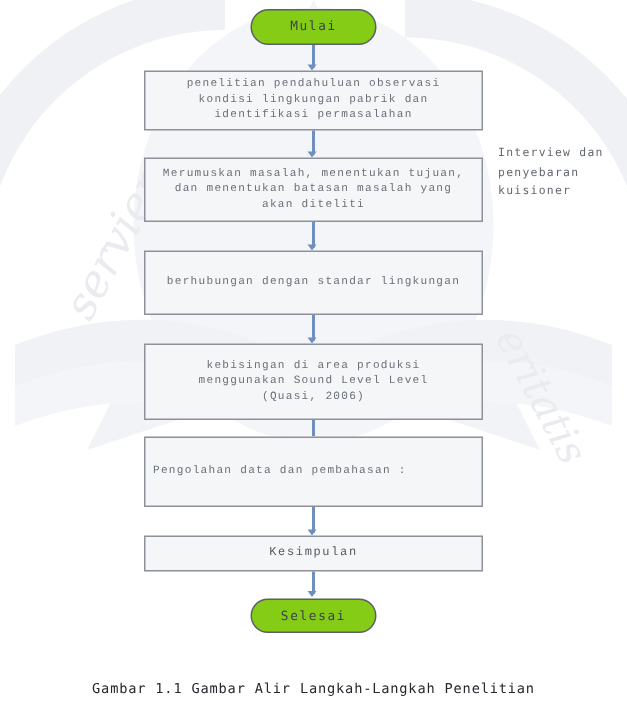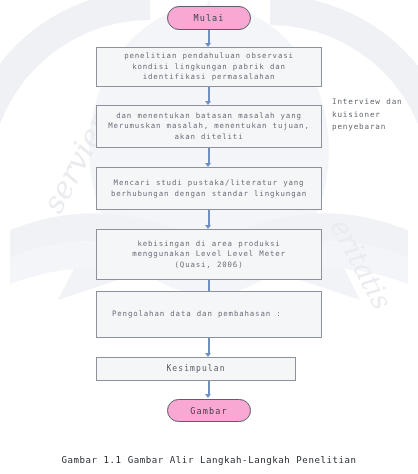--- a/index.html
+++ b/index.html
@@ -39,21 +39,21 @@
     top: 0;
     width: 330px;
   }
 
   
   .terminator {
     position: absolute;
     box-sizing: border-box;
     border: 1.3px solid #5b5f66;
     border-radius: 14px;
-    background: #f9a8d4;
+    background: #84cc16;
     color: #3d4248;
     font-size: 8.5px;
     letter-spacing: 1.1px;
     display: flex;
     align-items: center;
     justify-content: center;
     text-align: left;
   }
 
   .process {
@@ -69,26 +69,27 @@
     flex-direction: column;
     align-items: center;
     justify-content: center;
     text-align: center;
     padding: 2px 6px;
   }
 
   .process.left-align {
     align-items: flex-start;
     text-align: left;
-    padding-left: 15px;
+    padding-left: 5px;
   }
 
   .process .line {
     white-space: pre;
     display: block;
+    font-family: Liberation Mono, monospace;
   }
 
   .node-kesimpulan {
     color: #555b62;
     font-size: 8px;
     letter-spacing: 1.1px;
   }
 
   
   .conn {
@@ -169,65 +170,64 @@
     <div class="process" style="left:96px; top:47px; width:226px; height:40px;">
       <span class="line">penelitian pendahuluan observasi</span>
       <span class="line">kondisi lingkungan pabrik dan</span>
       <span class="line">identifikasi permasalahan</span>
     </div>
 
     <div class="conn" style="left:208.2px; top:87px; height:16px;"></div>
     <div class="arrowhead" style="left:205.4px; top:101px;"></div>
 
     <div class="process" style="left:96px; top:105px; width:226px; height:43px;">
+      <span class="line">Merumuskan masalah, menentukan tujuan,</span>
       <span class="line">dan menentukan batasan masalah yang</span>
-      <span class="line">Merumuskan masalah, menentukan tujuan,</span>
       <span class="line">akan diteliti</span>
     </div>
 
     <div class="conn" style="left:208.2px; top:148px; height:17px;"></div>
     <div class="arrowhead" style="left:205.4px; top:163px;"></div>
 
     <div class="process" style="left:96px; top:167px; width:226px; height:43px;">
-      <span class="line">Mencari studi pustaka/literatur yang</span>
       <span class="line">berhubungan dengan standar lingkungan</span>
     </div>
 
     <div class="conn" style="left:208.2px; top:210px; height:17px;"></div>
     <div class="arrowhead" style="left:205.4px; top:225px;"></div>
 
     <div class="process" style="left:96px; top:229px; width:226px; height:51px;">
       <span class="line">kebisingan di area produksi</span>
-      <span class="line">menggunakan Level Level Meter</span>
+      <span class="line">menggunakan Sound Level Level</span>
       <span class="line">(Quasi, 2006)</span>
     </div>
 
     <div class="conn" style="left:208.2px; top:280px; height:11px;"></div>
 
     <div class="process left-align" style="left:96px; top:291px; width:226px; height:47px;">
       <span class="line">Pengolahan data dan pembahasan :</span>
     </div>
 
     <div class="conn" style="left:208.2px; top:338px; height:17px;"></div>
     <div class="arrowhead" style="left:205.4px; top:353px;"></div>
 
-    <div class="process node-kesimpulan" style="left:96px; top:357px; width:200px; height:24px;">
+    <div class="process node-kesimpulan" style="left:96px; top:357px; width:226px; height:24px;">
       <span class="line">Kesimpulan</span>
     </div>
 
     <div class="conn" style="left:208.2px; top:381px; height:15px;"></div>
     <div class="arrowhead" style="left:205.4px; top:394px;"></div>
 
     <div class="terminator" style="left:167px; top:399px; width:84px; height:23px;">
-      <span>Gambar</span>
+      <span>Selesai</span>
     </div>
 
   </div>
 
   <div id="side-note">
     <span class="line">Interview dan</span>
+    <span class="line">penyebaran</span>
     <span class="line">kuisioner</span>
-    <span class="line">penyebaran</span>
   </div>
 
   <div id="caption">Gambar 1.1 Gambar Alir Langkah-Langkah Penelitian</div>
 
 </div>
 
 </body></html>

